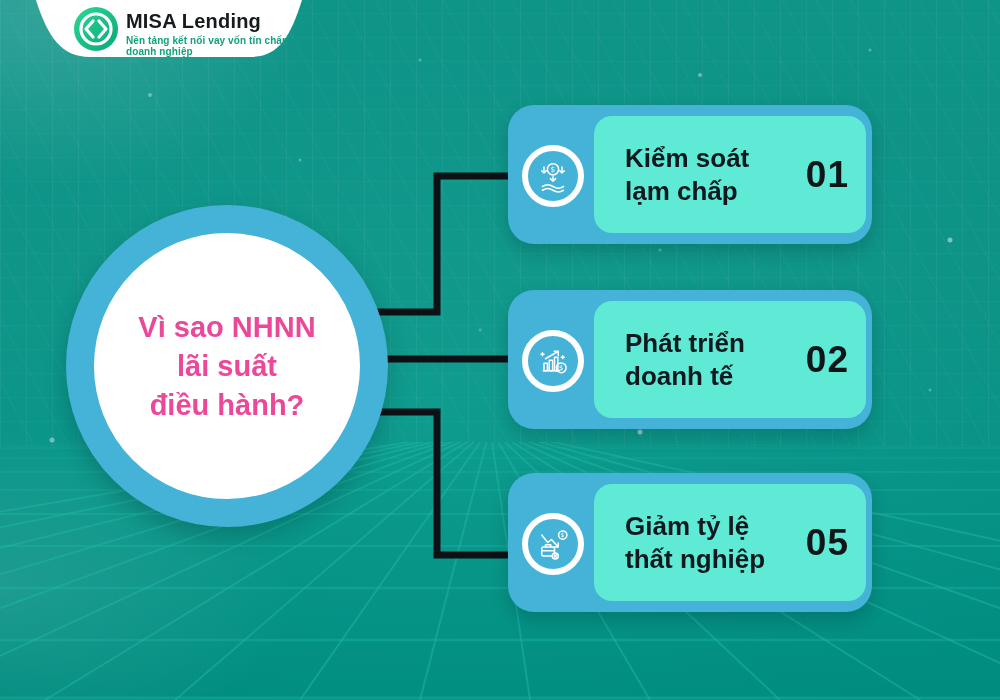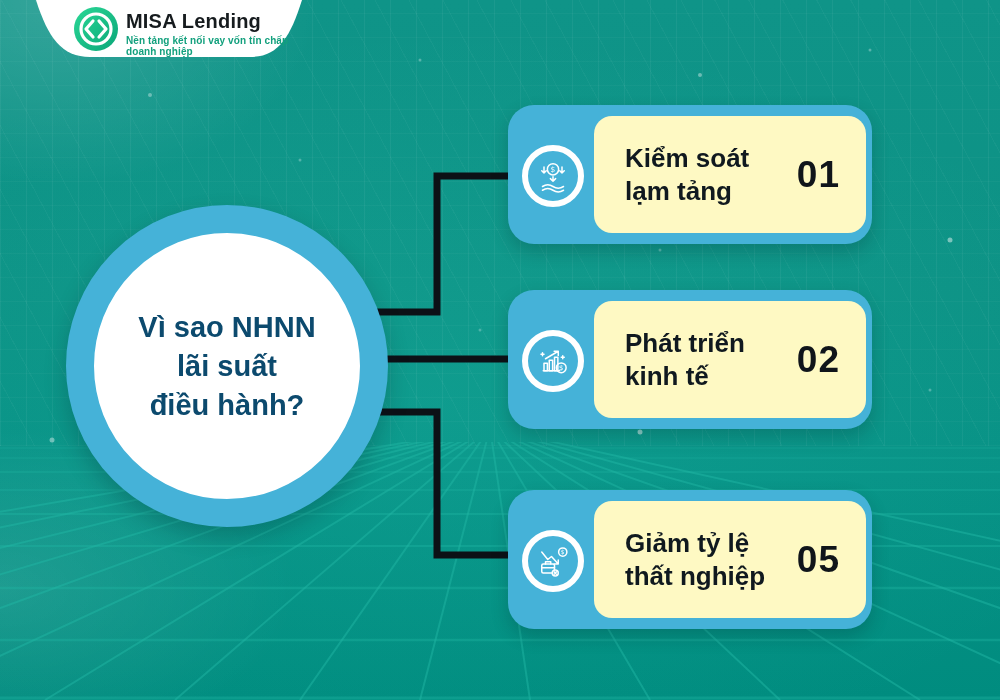--- a/index.html
+++ b/index.html
@@ -30,34 +30,34 @@
   .brand-name{font-size:20px;font-weight:bold;color:#161b1e;letter-spacing:0.2px;line-height:24px;}
   .brand-tagline{font-size:10px;color:#12a07d;font-weight:bold;margin-top:2px;letter-spacing:0.1px;}
 
   
   .q-circle{
     position:absolute;left:66px;top:205px;width:266px;height:266px;
     background:#ffffff;border:28px solid #45b2d8;border-radius:50%;
     display:flex;flex-direction:column;align-items:center;justify-content:center;
     box-shadow:0 10px 22px rgba(0,25,30,0.22);
   }
-  .q-line{font-size:29px;line-height:39px;font-weight:bold;color:#0c4a6e;text-align:left;white-space:nowrap;}
+  .q-line{font-size:29px;line-height:39px;font-weight:bold;color:#ec4899;text-align:left;white-space:nowrap;}
 
   
   .card{
     position:absolute;left:508px;width:364px;height:139px;background:#45b2d8;
     border-radius:26px;box-shadow:0 8px 18px rgba(0,25,30,0.20);
   }
-  .card.c1{top:105px}.card.c2{top:290px}.card.c3{top:490px}
+  .card.c1{top:105px}.card.c2{top:290px}.card.c3{top:473px}
   .card-inner{
-    position:absolute;left:86px;top:11px;width:272px;height:117px;background:#fef9c3;
+    position:absolute;left:86px;top:11px;width:272px;height:117px;background:#5eead4;
     border-radius:18px;display:flex;align-items:center;
   }
   .card-title{flex:1;padding-left:31px;font-size:26px;line-height:33px;font-weight:bold;color:#10191f;}
-  .card-number{font-size:37px;font-weight:bold;color:#10151a;padding-right:26px;letter-spacing:1px;}
+  .card-number{font-size:37px;font-weight:bold;color:#10151a;padding-right:17px;letter-spacing:1px;}
   .icon-circle{
     position:absolute;left:14px;top:40px;width:50px;height:50px;border:6px solid #ffffff;
     border-radius:50%;background:#45b2d8;display:flex;align-items:center;justify-content:center;
   }
   .icon-circle svg{display:block;}
 </style>
 </head>
 <body>
 
 <div class="stage">
@@ -161,21 +161,21 @@
         <path d="M12,12 v8 m0,0 l-3,-3 m3,3 l3,-3"></path>
         <path d="M36,12 v8 m0,0 l-3,-3 m3,3 l3,-3"></path>
         <path d="M24,25 v6 m0,0 l-3.5,-3.5 m3.5,3.5 l3.5,-3.5"></path>
         <path d="M10,38 q7,-4.5 14,0 q7,4.5 14,0"></path>
         <path d="M10,43 q7,-4.5 14,0 q7,4.5 14,0"></path>
       </svg>
     </div>
     <div class="card-inner">
       <div class="card-title">
         <div>Kiểm soát</div>
-        <div>lạm tảng</div>
+        <div>lạm chấp</div>
       </div>
       <div class="card-number">01</div>
     </div>
   </div>
 
   <div class="card c2">
     <div class="icon-circle">
       <svg width="36" height="36" viewBox="0 0 48 48" fill="none" stroke="#ffffff" stroke-width="2" stroke-linecap="round" stroke-linejoin="round">
         <path d="M11,37 h22"></path>
         <rect x="12" y="27" width="4.5" height="10"></rect>
@@ -184,21 +184,21 @@
         <path d="M14,21 L31,11 m0,0 h-5.5 m5.5,0 v5.5"></path>
         <path d="M10,13 v4 M8,15 h4"></path>
         <path d="M37,17 v4 M35,19 h4"></path>
         <circle cx="35" cy="33" r="6.5"></circle>
         <text x="35" y="36.5" text-anchor="middle" font-size="9" fill="#ffffff" stroke="none" font-family="DejaVu Sans, sans-serif">$</text>
       </svg>
     </div>
     <div class="card-inner">
       <div class="card-title">
         <div>Phát triển</div>
-        <div>kinh tế</div>
+        <div>doanh tế</div>
       </div>
       <div class="card-number">02</div>
     </div>
   </div>
 
   <div class="card c3">
     <div class="icon-circle">
       <svg width="36" height="36" viewBox="0 0 48 48" fill="none" stroke="#ffffff" stroke-width="2" stroke-linecap="round" stroke-linejoin="round">
         <path d="M9,12 L17,22 L22,18 L31,28 m0,0 h-5.5 m5.5,0 v-5.5"></path>
         <circle cx="37" cy="12" r="5.5"></circle>

